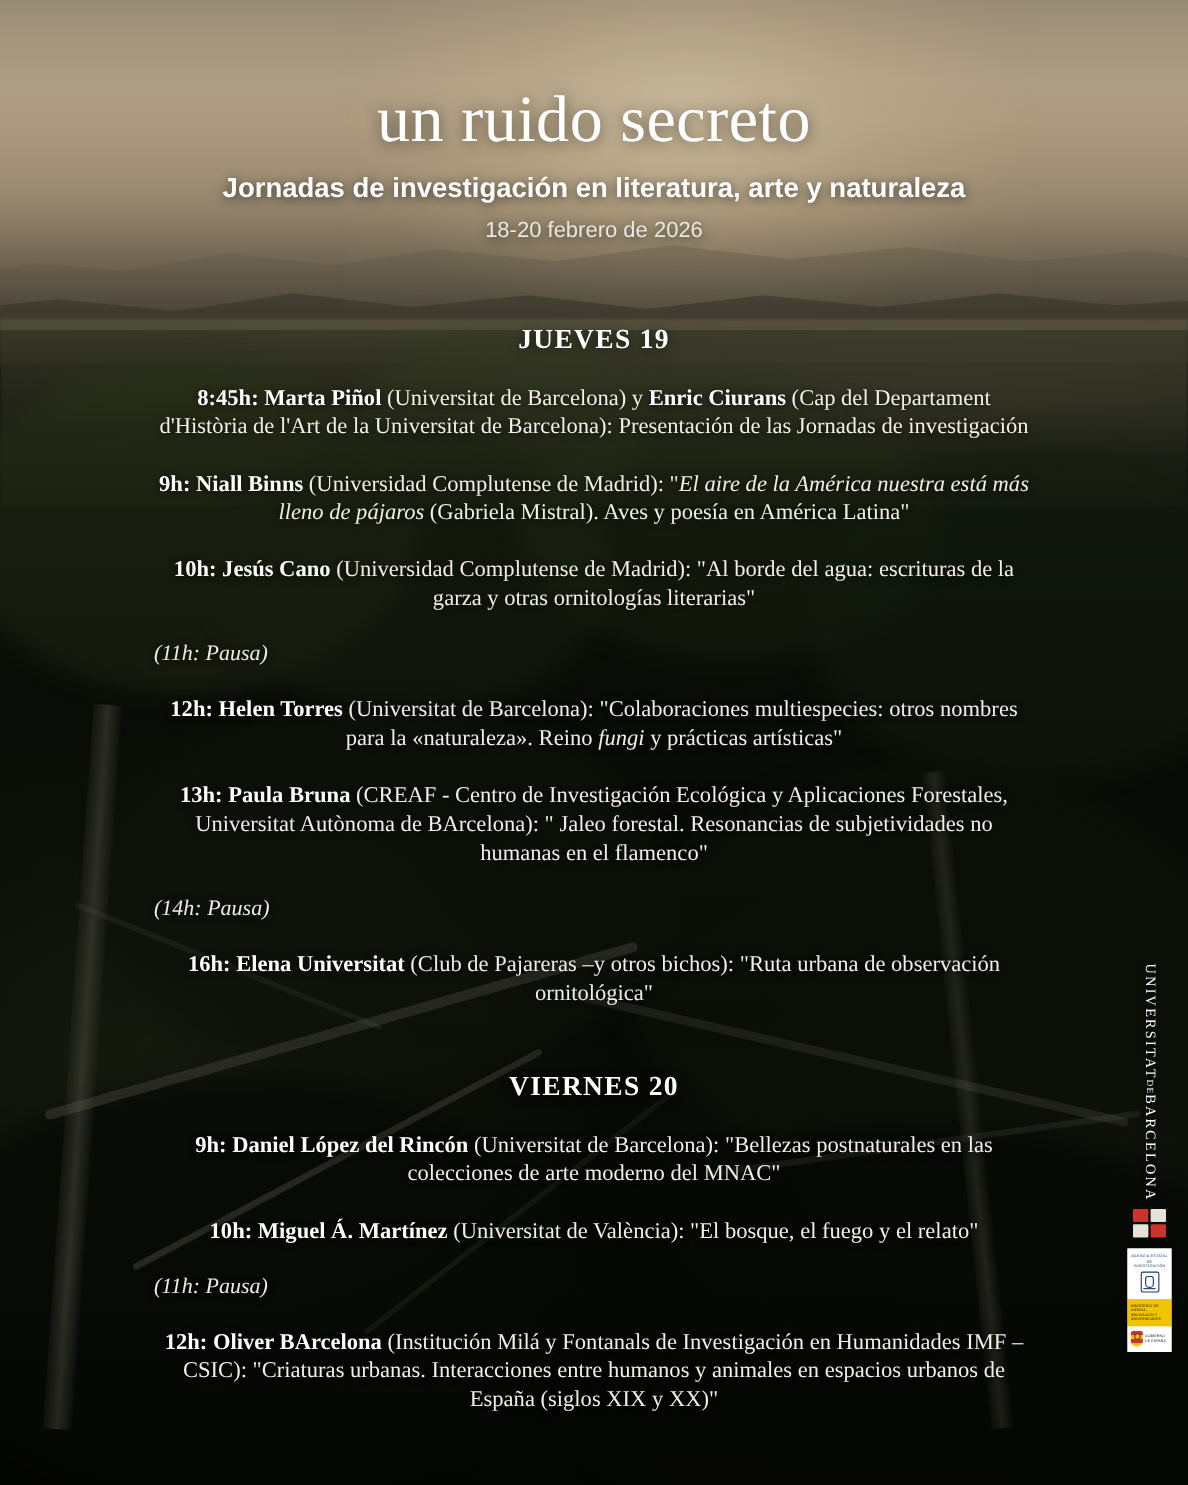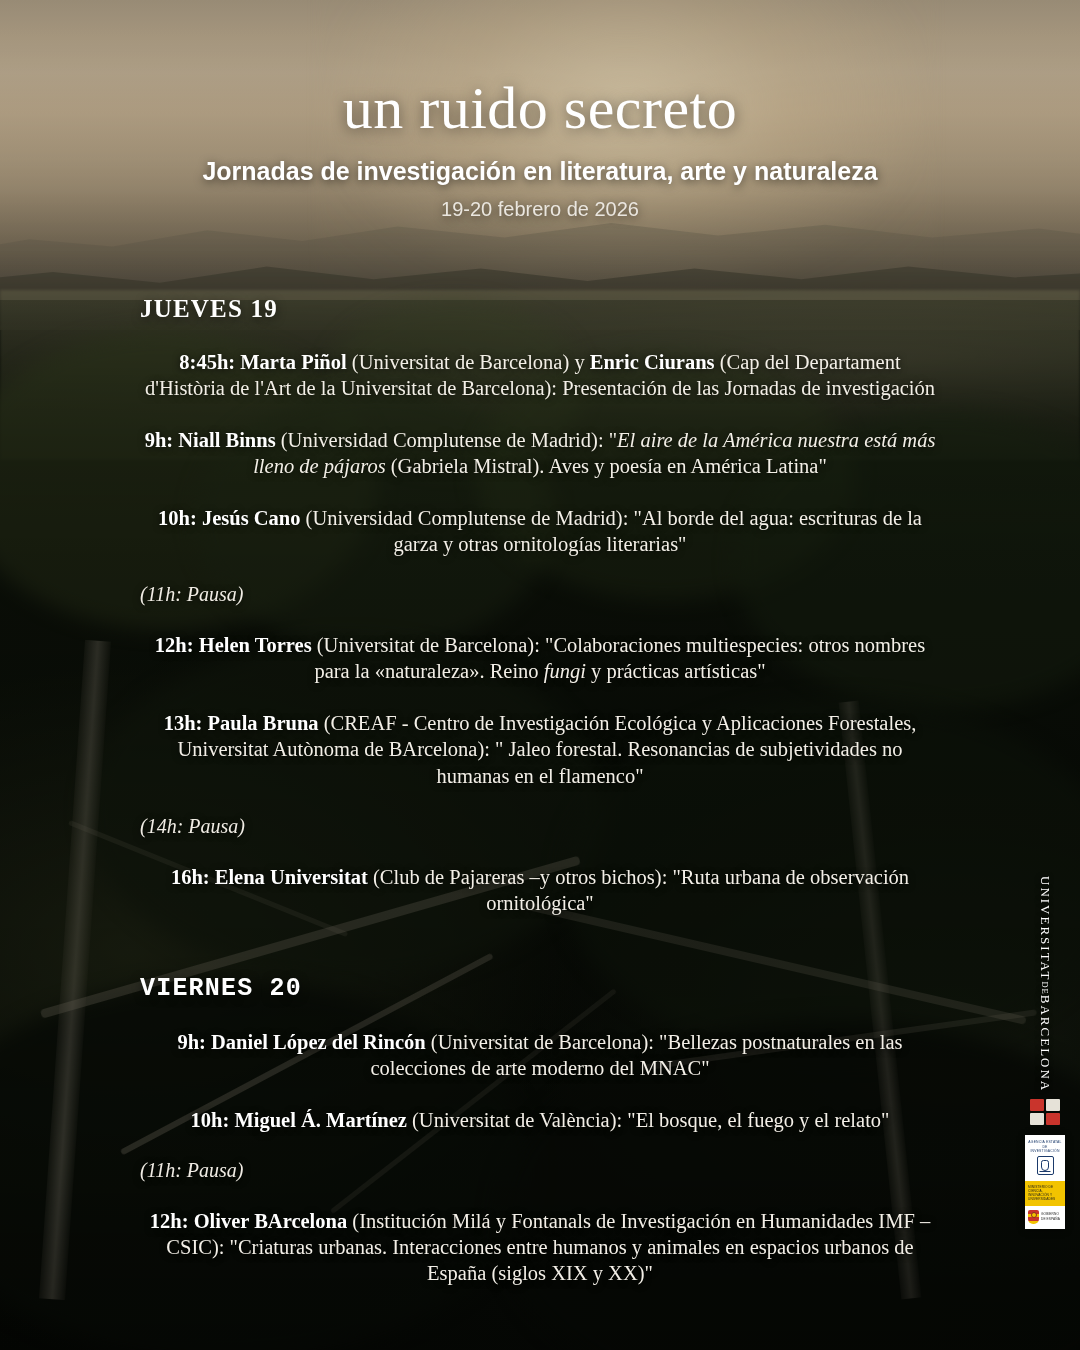--- a/index.html
+++ b/index.html
@@ -143,30 +143,30 @@
     margin-top: 12px;
     font-family: "Liberation Sans", sans-serif;
     font-size: 20px;
     color: #eae6df;
     text-shadow: 0 2px 10px rgba(0,0,0,.6);
   }
 
   .program { margin: 0 auto; padding-top: 74px; width: 800px; }
 
   .day-heading {
-    text-align: left;
+    text-align: center;
     font-family: "Liberation Serif", serif;
     font-weight: bold;
     font-size: 25px;
     color: #ffffff;
     letter-spacing: 1.2px;
     text-shadow: 0 2px 10px rgba(0,0,0,.6);
     margin: 0 0 26px 0;
   }
-  .day-heading.second { margin-top: 58px; font-family: Liberation Mono, monospace; }
+  .day-heading.second { margin-top: 58px; }
 
   .entry {
     text-align: center;
     color: #f3efe7;
     font-size: 20.5px;
     line-height: 1.27;
     margin-bottom: 26px;
     text-shadow: 0 1px 7px rgba(0,0,0,.75);
   }
   .entry b { font-weight: bold; color: #ffffff; }
@@ -318,21 +318,21 @@
     <div class="branch br5"></div>
     <div class="branch br6"></div>
     <div class="scrim"></div>
   </div>
 
   <div class="content">
 
     <div class="header">
       <div class="title">un ruido secreto</div>
       <div class="subtitle">Jornadas de investigación en literatura, arte y naturaleza</div>
-      <div class="dates">19-20 febrero de 2026</div>
+      <div class="dates">18-20 febrero de 2026</div>
     </div>
 
     <div class="program">
 
       <div class="day-heading">JUEVES 19</div>
       <div>
           <div class="entry"><b>8:45h: Marta Piñol</b> (Universitat de Barcelona) y <b>Enric Ciurans</b> (Cap del Departament d'Història de l'Art de la Universitat de Barcelona): Presentación de las Jornadas de investigación</div>
           <div class="entry"><b>9h: Niall Binns</b> (Universidad Complutense de Madrid): "<i>El aire de la América nuestra está más lleno de pájaros</i> (Gabriela Mistral). Aves y poesía en América Latina"</div>
           <div class="entry"><b>10h: Jesús Cano</b> (Universidad Complutense de Madrid): "Al borde del agua: escrituras de la garza y otras ornitologías literarias"</div>
           <div class="pause">(11h: Pausa)</div>

